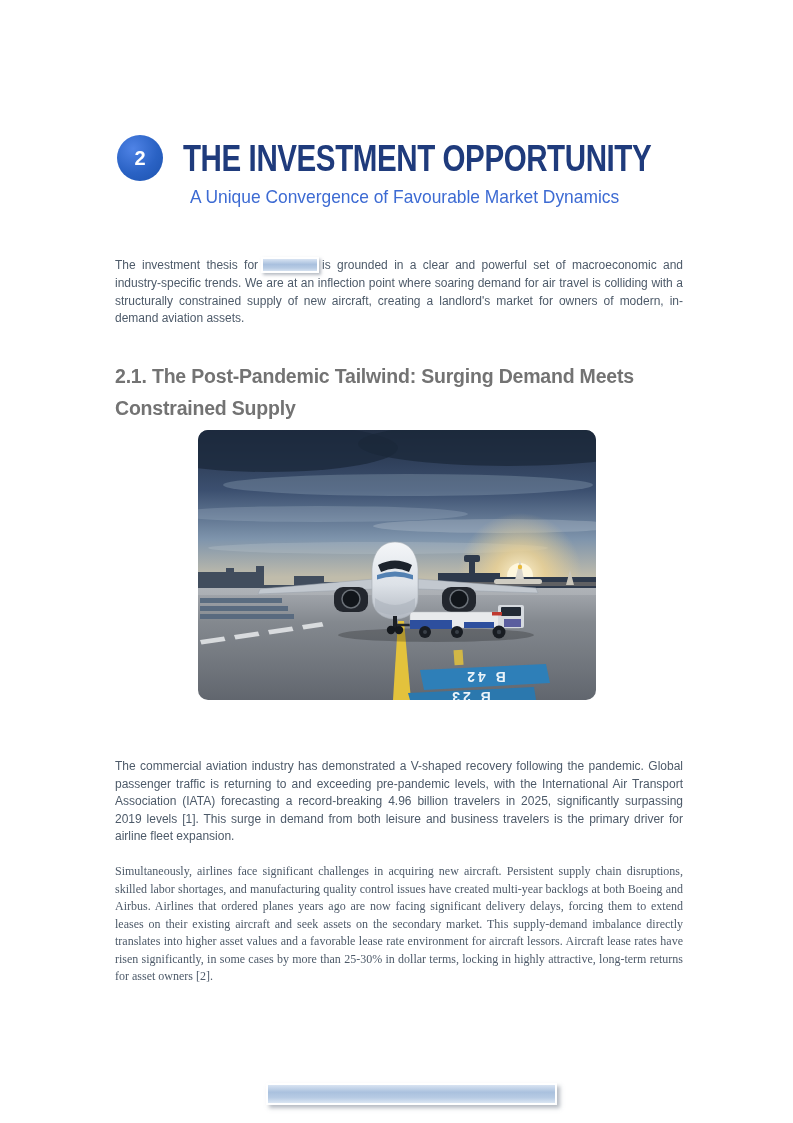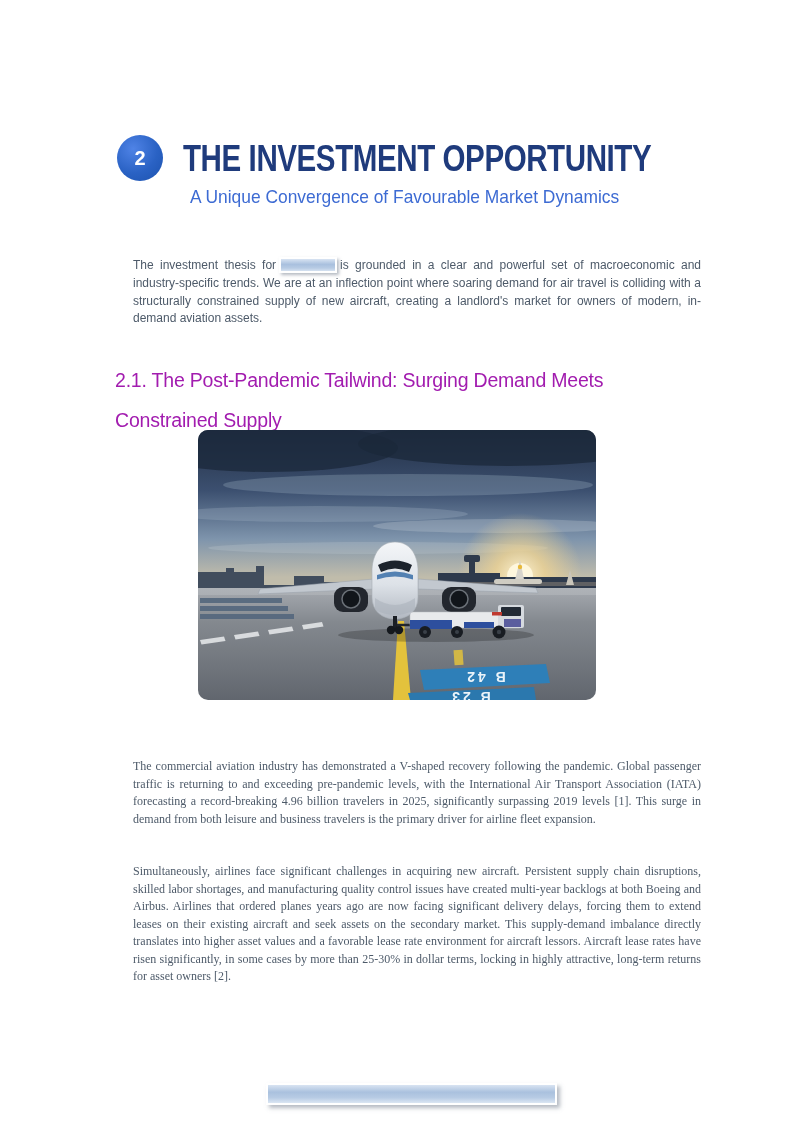--- a/index.html
+++ b/index.html
@@ -29,38 +29,37 @@
   .subtitle{
     position:absolute;left:190px;top:186px;
     font-size:18.5px;color:#3d6bd3;white-space:nowrap;
     transform:scaleX(0.94);transform-origin:left top;
   }
   
   .para{
     position:absolute;left:115px;width:568px;
     font-size:12px;line-height:17.5px;color:#4d5a69;
     text-align:justify;
-    margin-left:18px;
   }
   .para-intro{top:245px;}
-  .para-2{top:746px;font-family:Liberation Serif, serif;}
+  .para-2{top:746px;}
   .para-3{top:851px;font-family:Liberation Serif, serif;}
   
   .redact-inline{
     display:inline-block;vertical-align:middle;
     width:54px;height:12px;margin:0 3px 2px 3px;
     background:linear-gradient(180deg,#d8e3f2 0%,#a9c0de 45%,#b7cbe4 75%,#d5e1f0 100%);
     border:2px solid #ffffff;
     box-shadow:2px 2px 3px rgba(110,120,135,0.5);
   }
   
   .heading{
     position:absolute;left:115px;top:344px;width:575px;
-    font-size:19.5px;font-weight:normal;color:#a21caf;
-    line-height:40px;letter-spacing:-0.2px;
+    font-size:19.5px;font-weight:bold;color:#737373;
+    line-height:32px;letter-spacing:-0.2px;
   }
   
   .figure{
     position:absolute;left:198px;top:430px;width:398px;height:270px;
     border-radius:10px;overflow:hidden;
   }
   .figure svg{display:block;}
   
   .redact-footer{
     position:absolute;left:266px;top:1083px;

